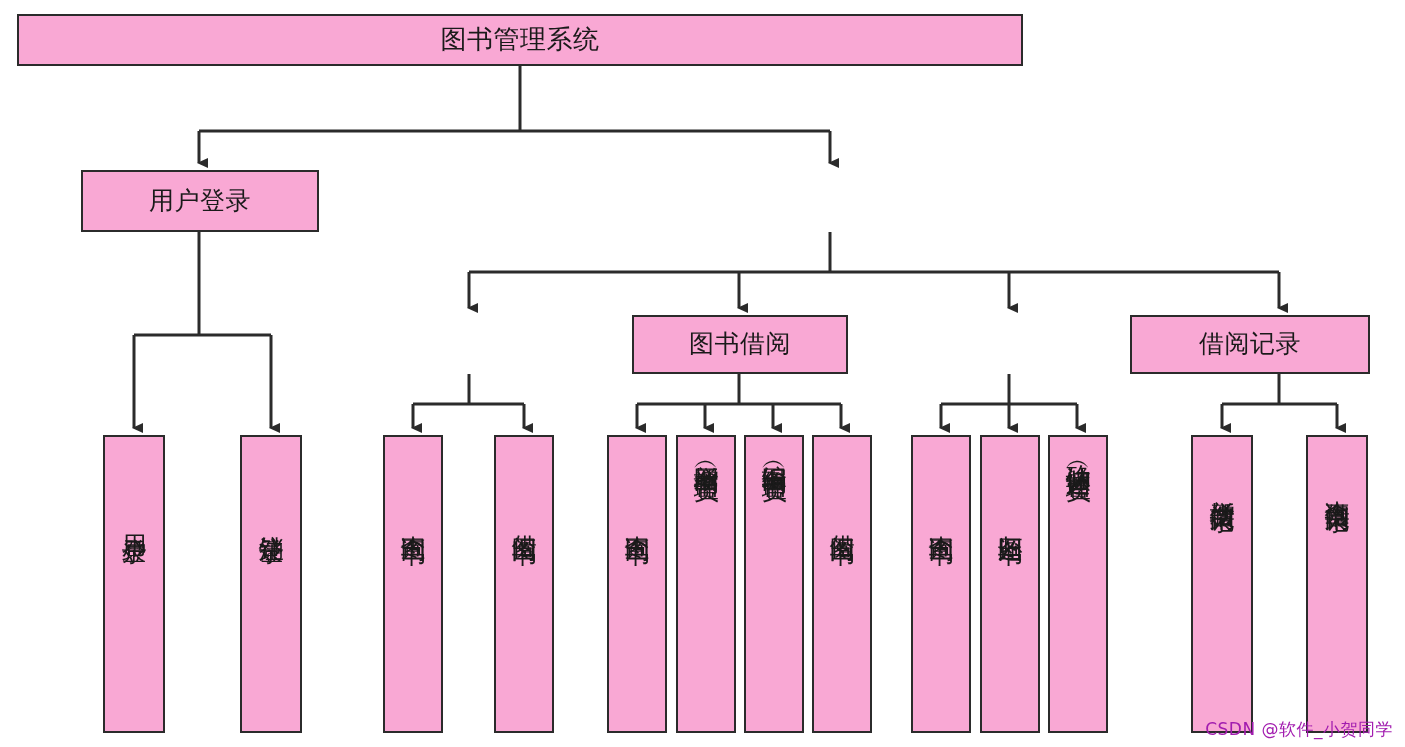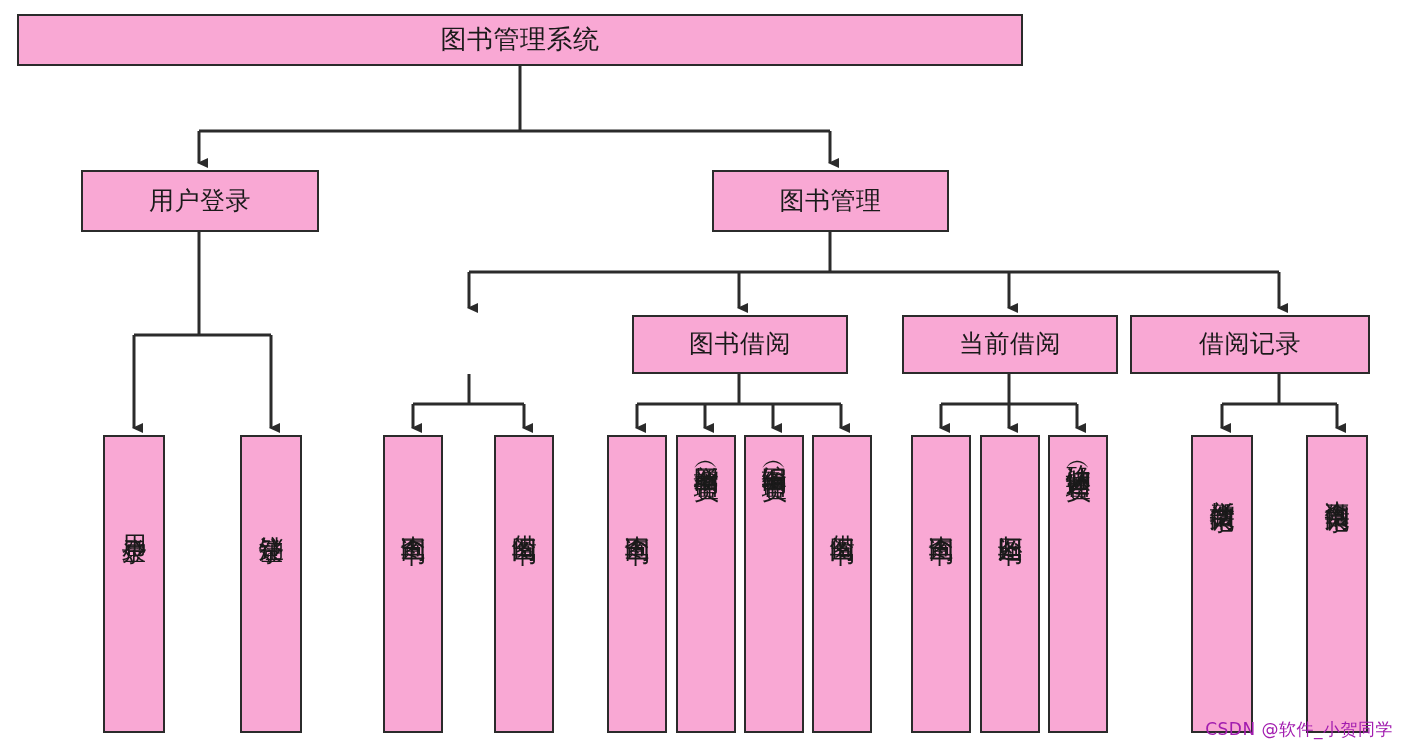--- a/index.html
+++ b/index.html
@@ -126,29 +126,23 @@
     </g>
   </svg>
 
   <div class="node horiz root" style="left:17px; top:14px; width:1006px; height:52px;">
     <span class="label">图书管理系统</span>
   </div>
 
   <div class="node horiz" style="left:81px; top:170px; width:238px; height:62px;">
     <span class="label">用户登录</span>
   </div>
-  <div class="node horiz" style="left:712px; top:170px; width:237px; height:62px;">
-    <span class="label">图书管理</span>
-  </div>
 
   <div class="node horiz" style="left:632px; top:315px; width:216px; height:59px;">
     <span class="label">图书借阅</span>
-  </div>
-  <div class="node horiz" style="left:902px; top:315px; width:216px; height:59px;">
-    <span class="label">当前借阅</span>
   </div>
   <div class="node horiz" style="left:1130px; top:315px; width:240px; height:59px;">
     <span class="label">借阅记录</span>
   </div>
 
   <div class="node vert" style="left:103px; top:435px; width:62px; height:298px; padding-top:78px;">
     <span class="label">用户登录</span>
   </div>
   <div class="node vert" style="left:240px; top:435px; width:62px; height:298px; padding-top:78px;">
     <span class="label">注销登录</span>

